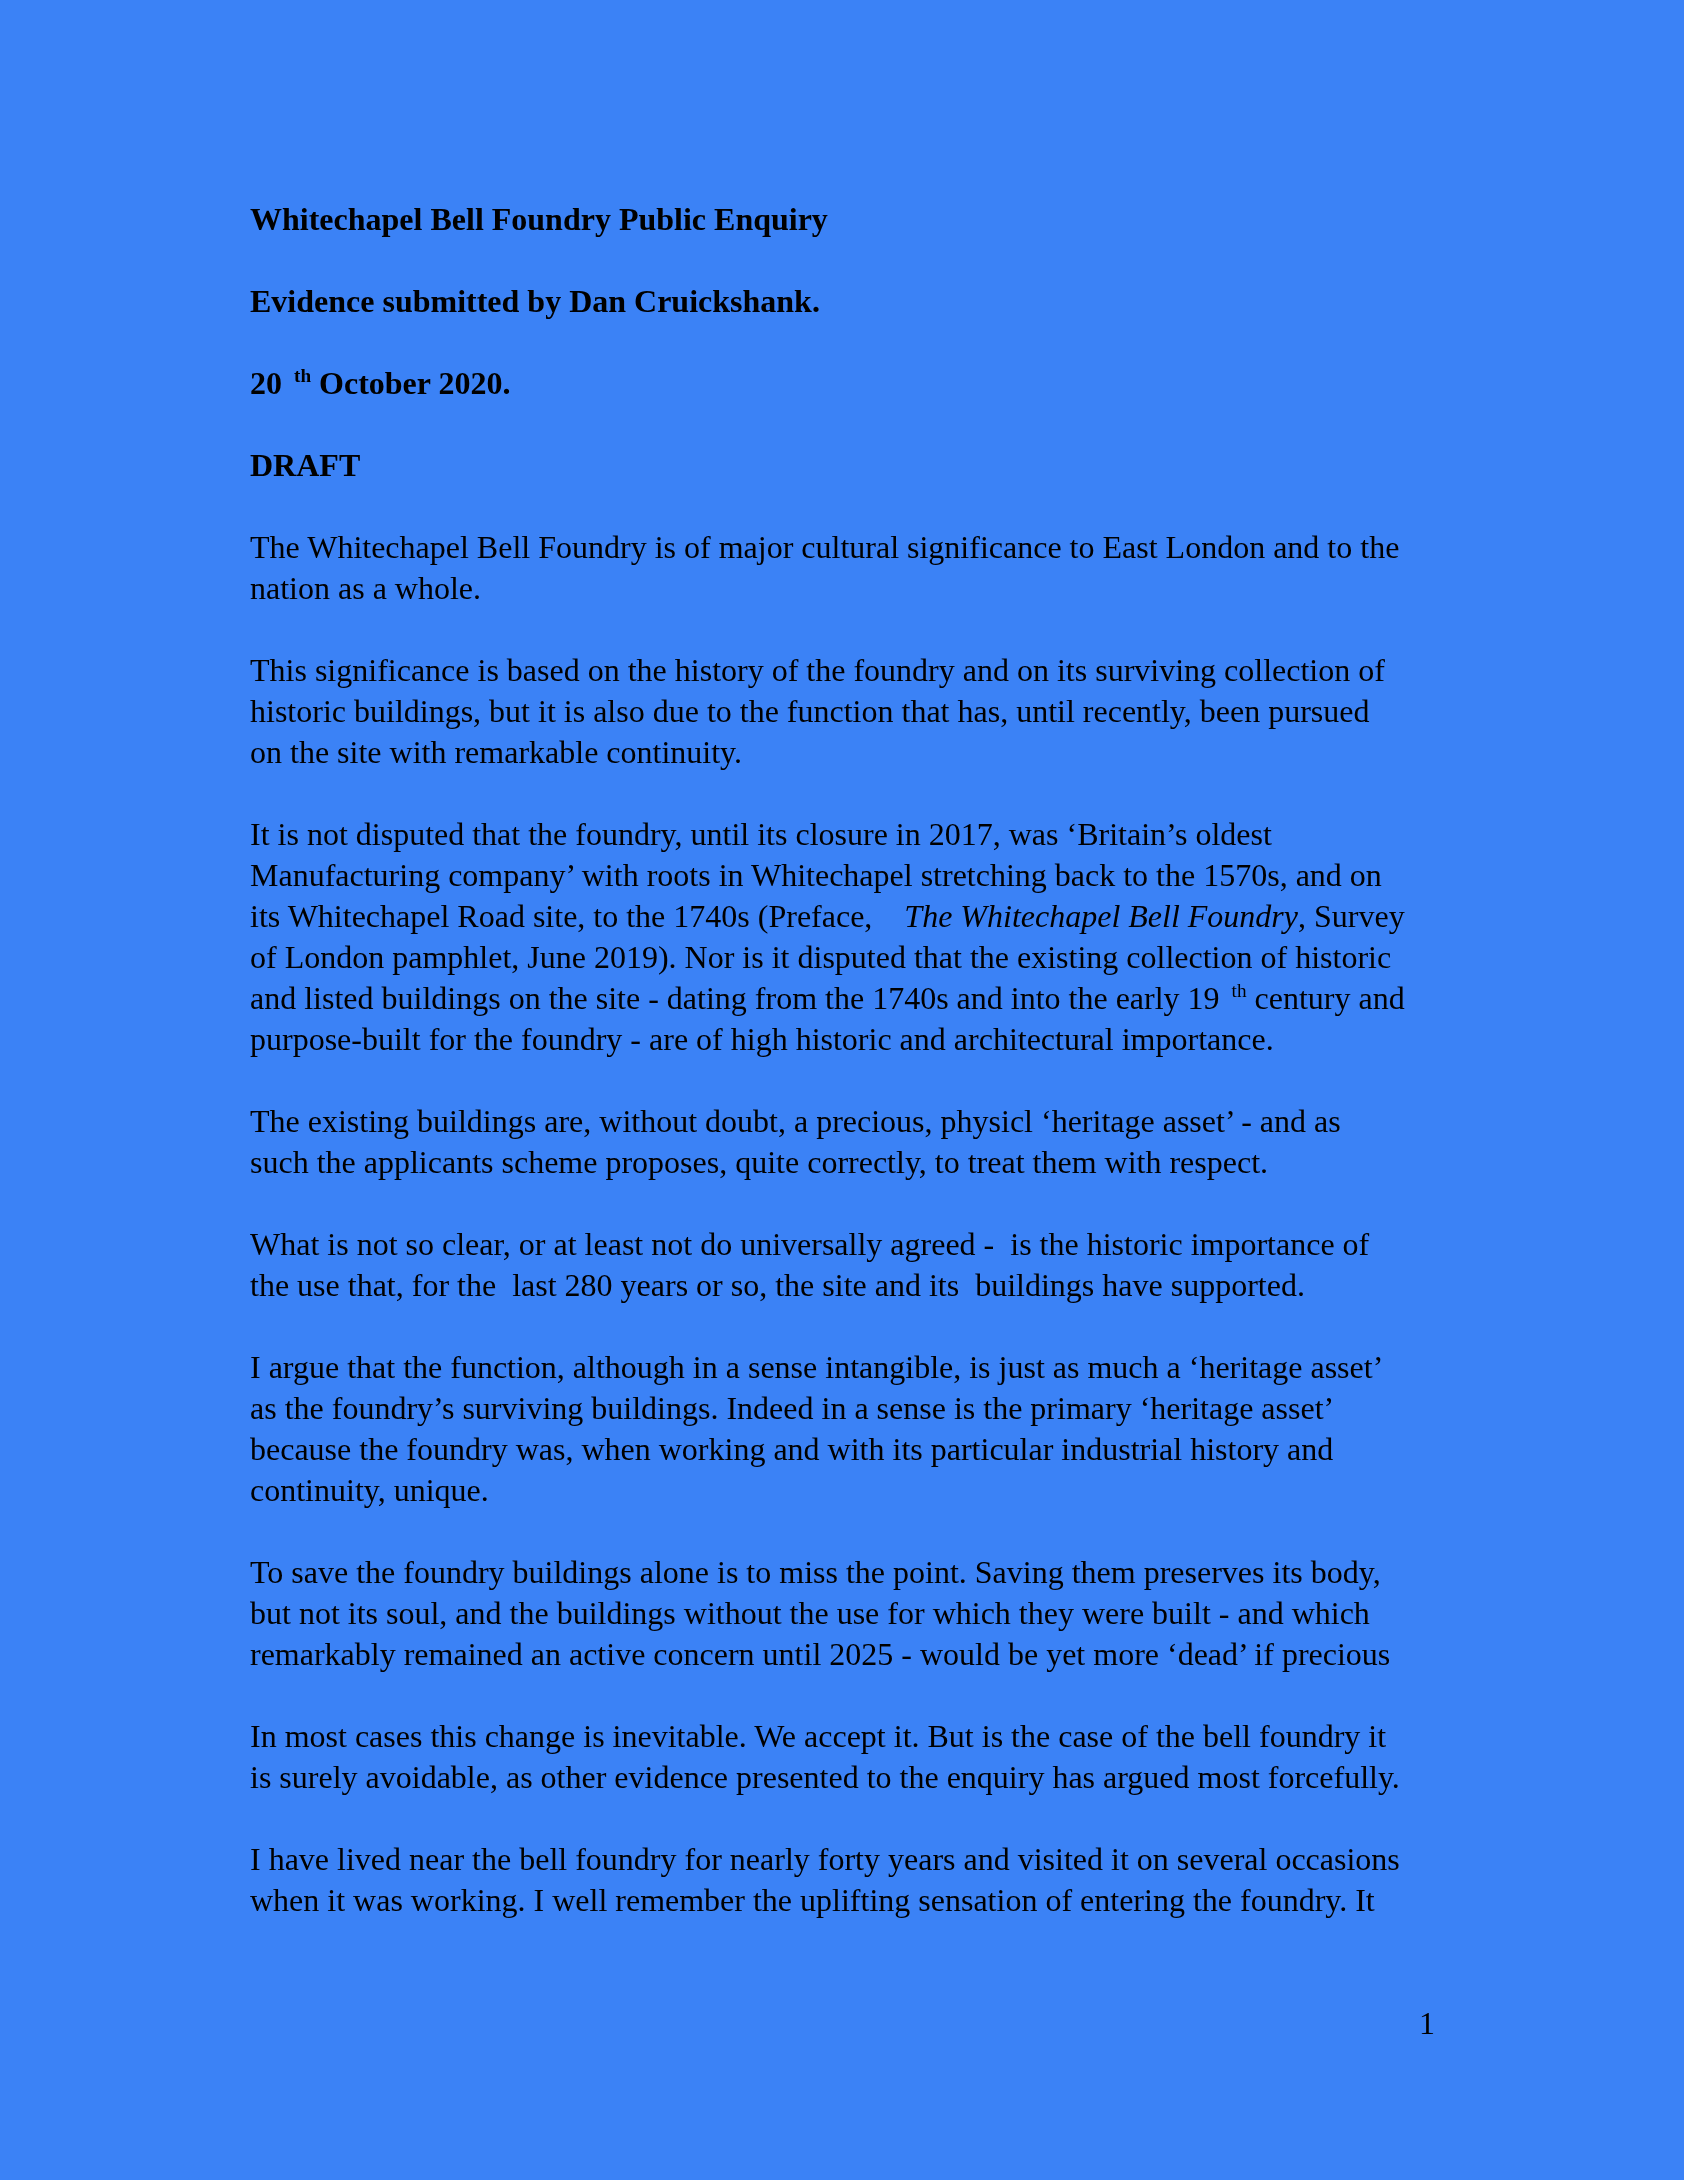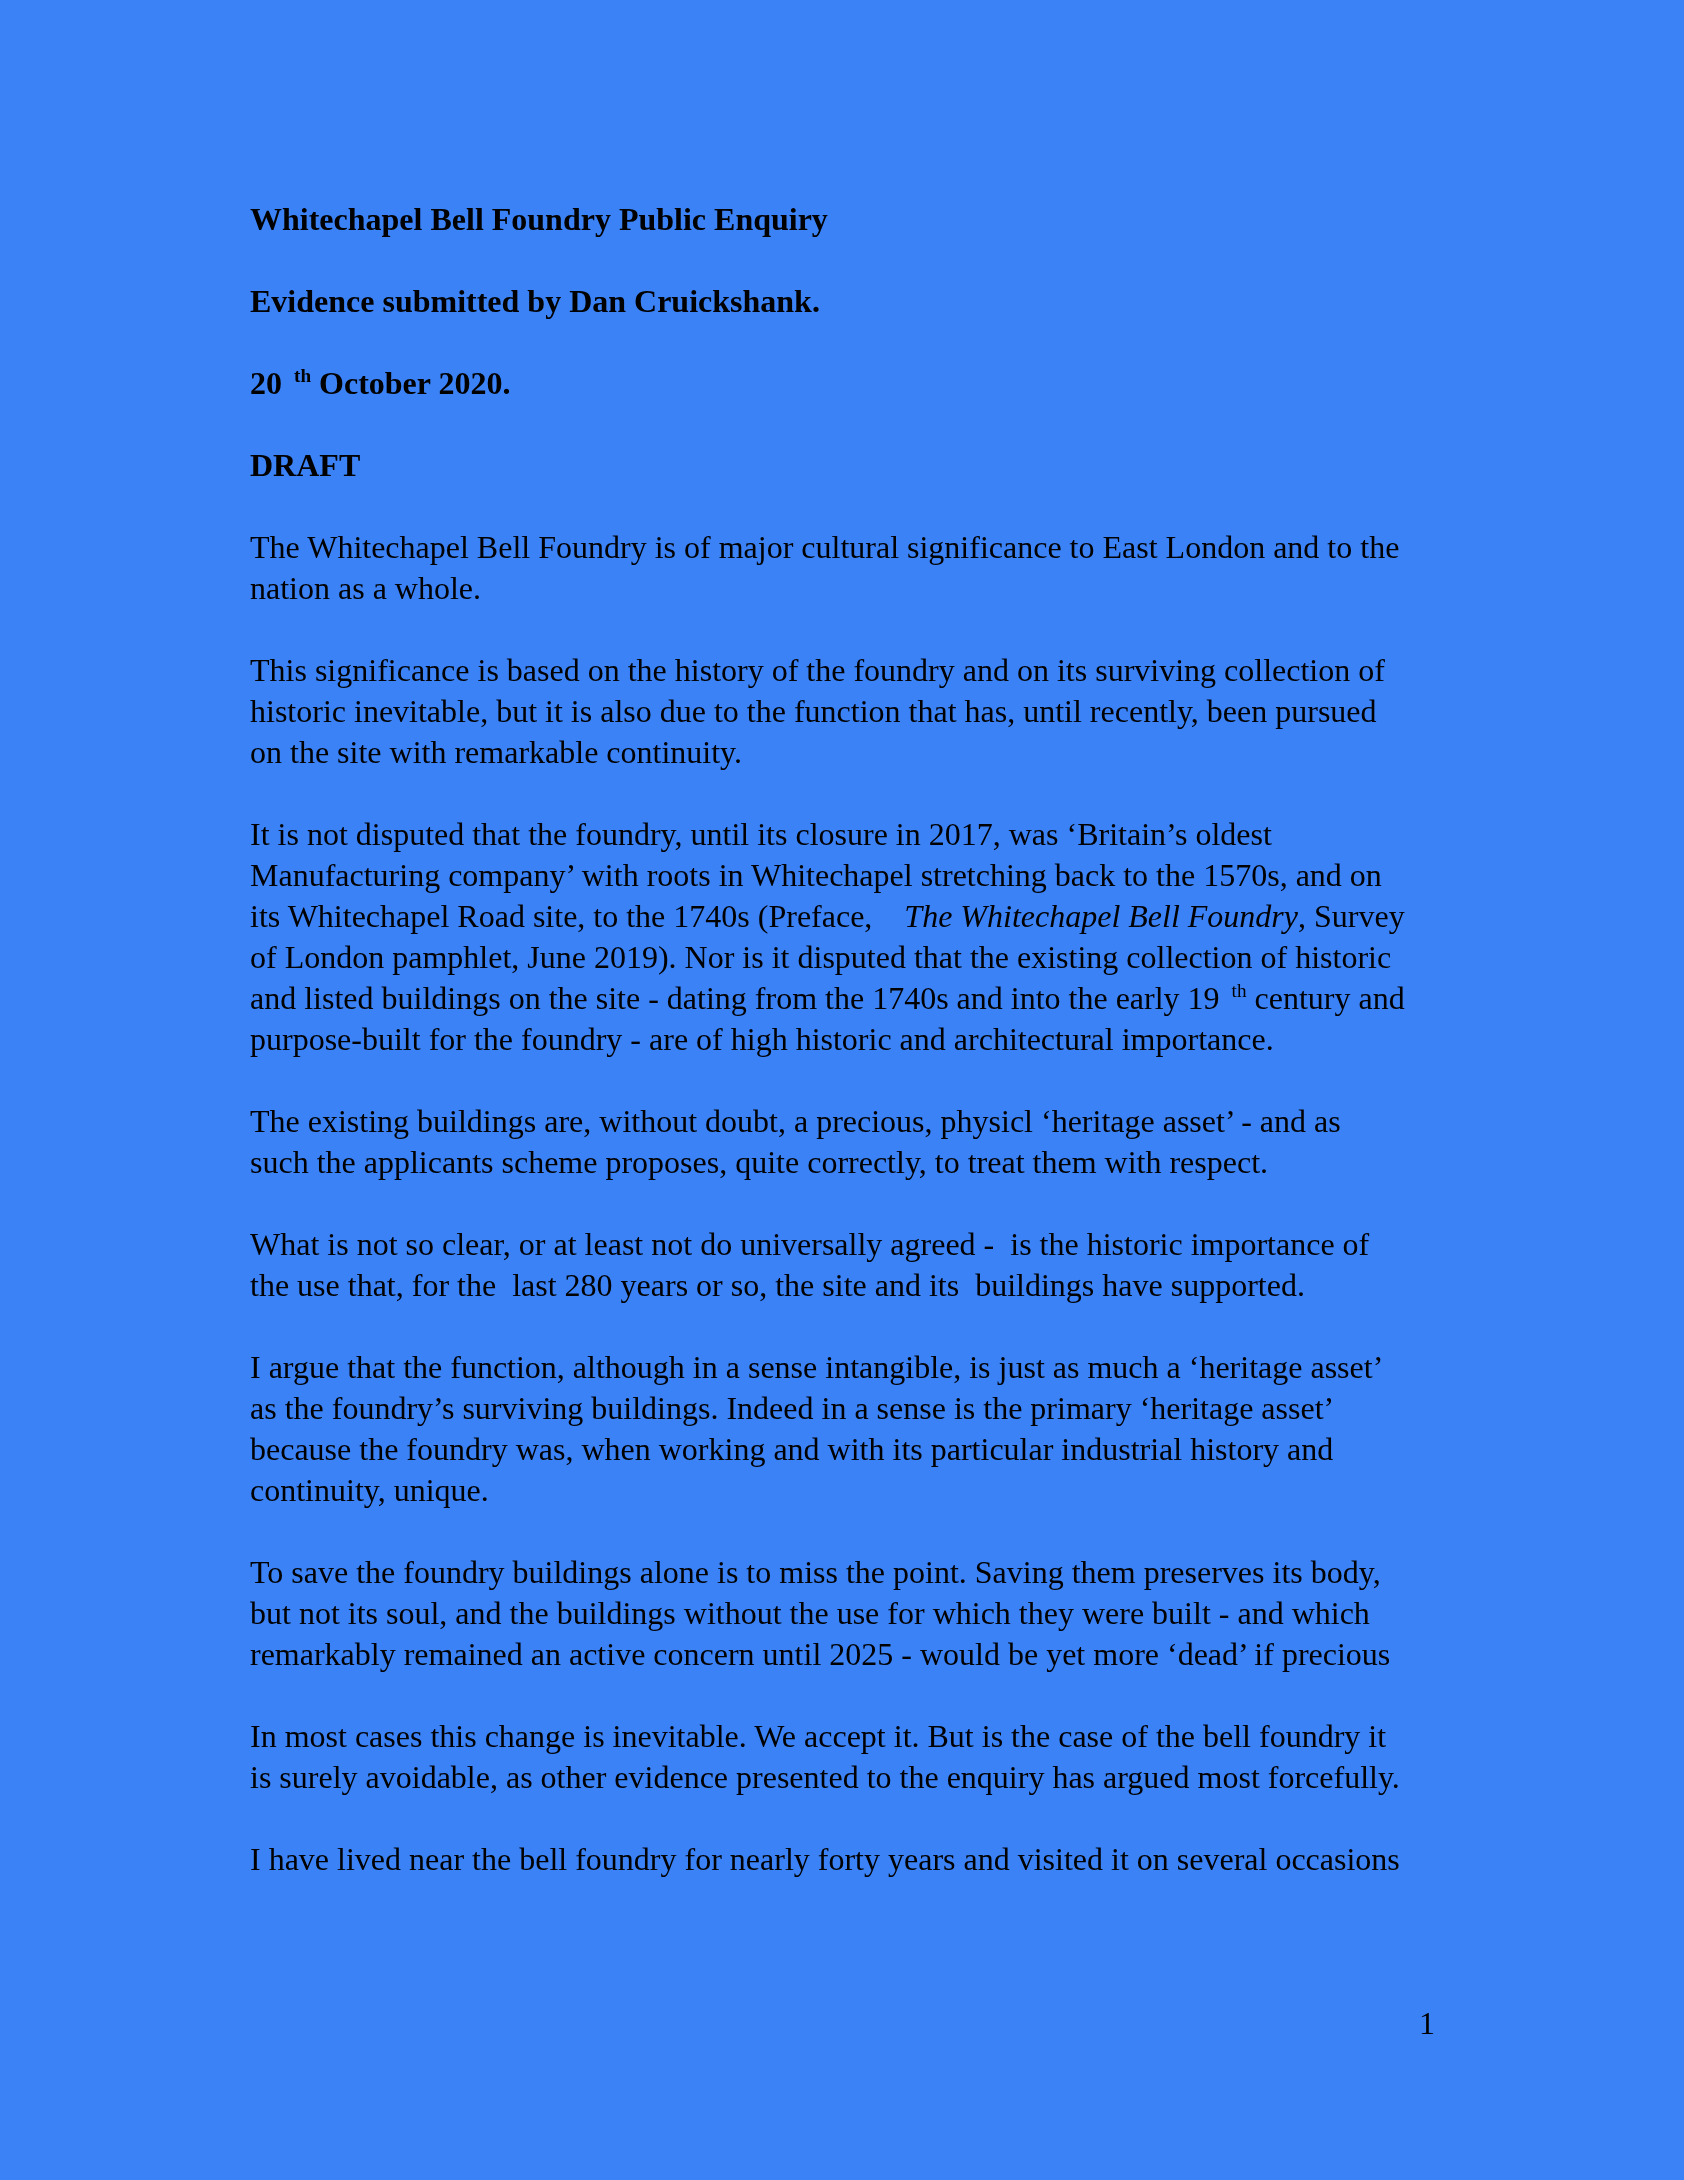--- a/index.html
+++ b/index.html
@@ -73,21 +73,21 @@
       <div class="line">DRAFT</div>
     </div>
 
     <div class="para">
       <div class="line">The Whitechapel Bell Foundry is of major cultural significance to East London and to the</div>
       <div class="line">nation as a whole.</div>
     </div>
 
     <div class="para">
       <div class="line">This significance is based on the history of the foundry and on its surviving collection of</div>
-      <div class="line">historic inevitable, but it is also due to the function that has, until recently, been pursued</div>
+      <div class="line">historic buildings, but it is also due to the function that has, until recently, been pursued</div>
       <div class="line">on the site with remarkable continuity.</div>
     </div>
 
     <div class="para">
       <div class="line">It is not disputed that the foundry, until its closure in 2017, was ‘Britain’s oldest</div>
       <div class="line">Manufacturing company’ with roots in Whitechapel stretching back to the 1570s, and on</div>
       <div class="line"><span>its Whitechapel Road site, to the 1740s (Preface, </span><span class="italic">The Whitechapel Bell Foundry</span><span>, Survey</span></div>
       <div class="line">of London pamphlet, June 2019). Nor is it disputed that the existing collection of historic</div>
       <div class="line"><span>and listed buildings on the site - dating from the 1740s and into the early 19</span><span class="sup">th</span><span> century and</span></div>
       <div class="line">purpose-built for the foundry - are of high historic and architectural importance.</div>
@@ -116,19 +116,20 @@
       <div class="line">remarkably remained an active concern until 2025 - would be yet more ‘dead’ if precious</div>
     </div>
 
     <div class="para">
       <div class="line">In most cases this change is inevitable. We accept it. But is the case of the bell foundry it</div>
       <div class="line">is surely avoidable, as other evidence presented to the enquiry has argued most forcefully.</div>
     </div>
 
     <div class="para">
       <div class="line">I have lived near the bell foundry for nearly forty years and visited it on several occasions</div>
+      <div class="line">when it was working. I well remember the uplifting sensation of entering the foundry. It</div>
     </div>
 
   </div>
 
   <div class="page-number">1</div>
 </div>
 
 
 </body></html>

